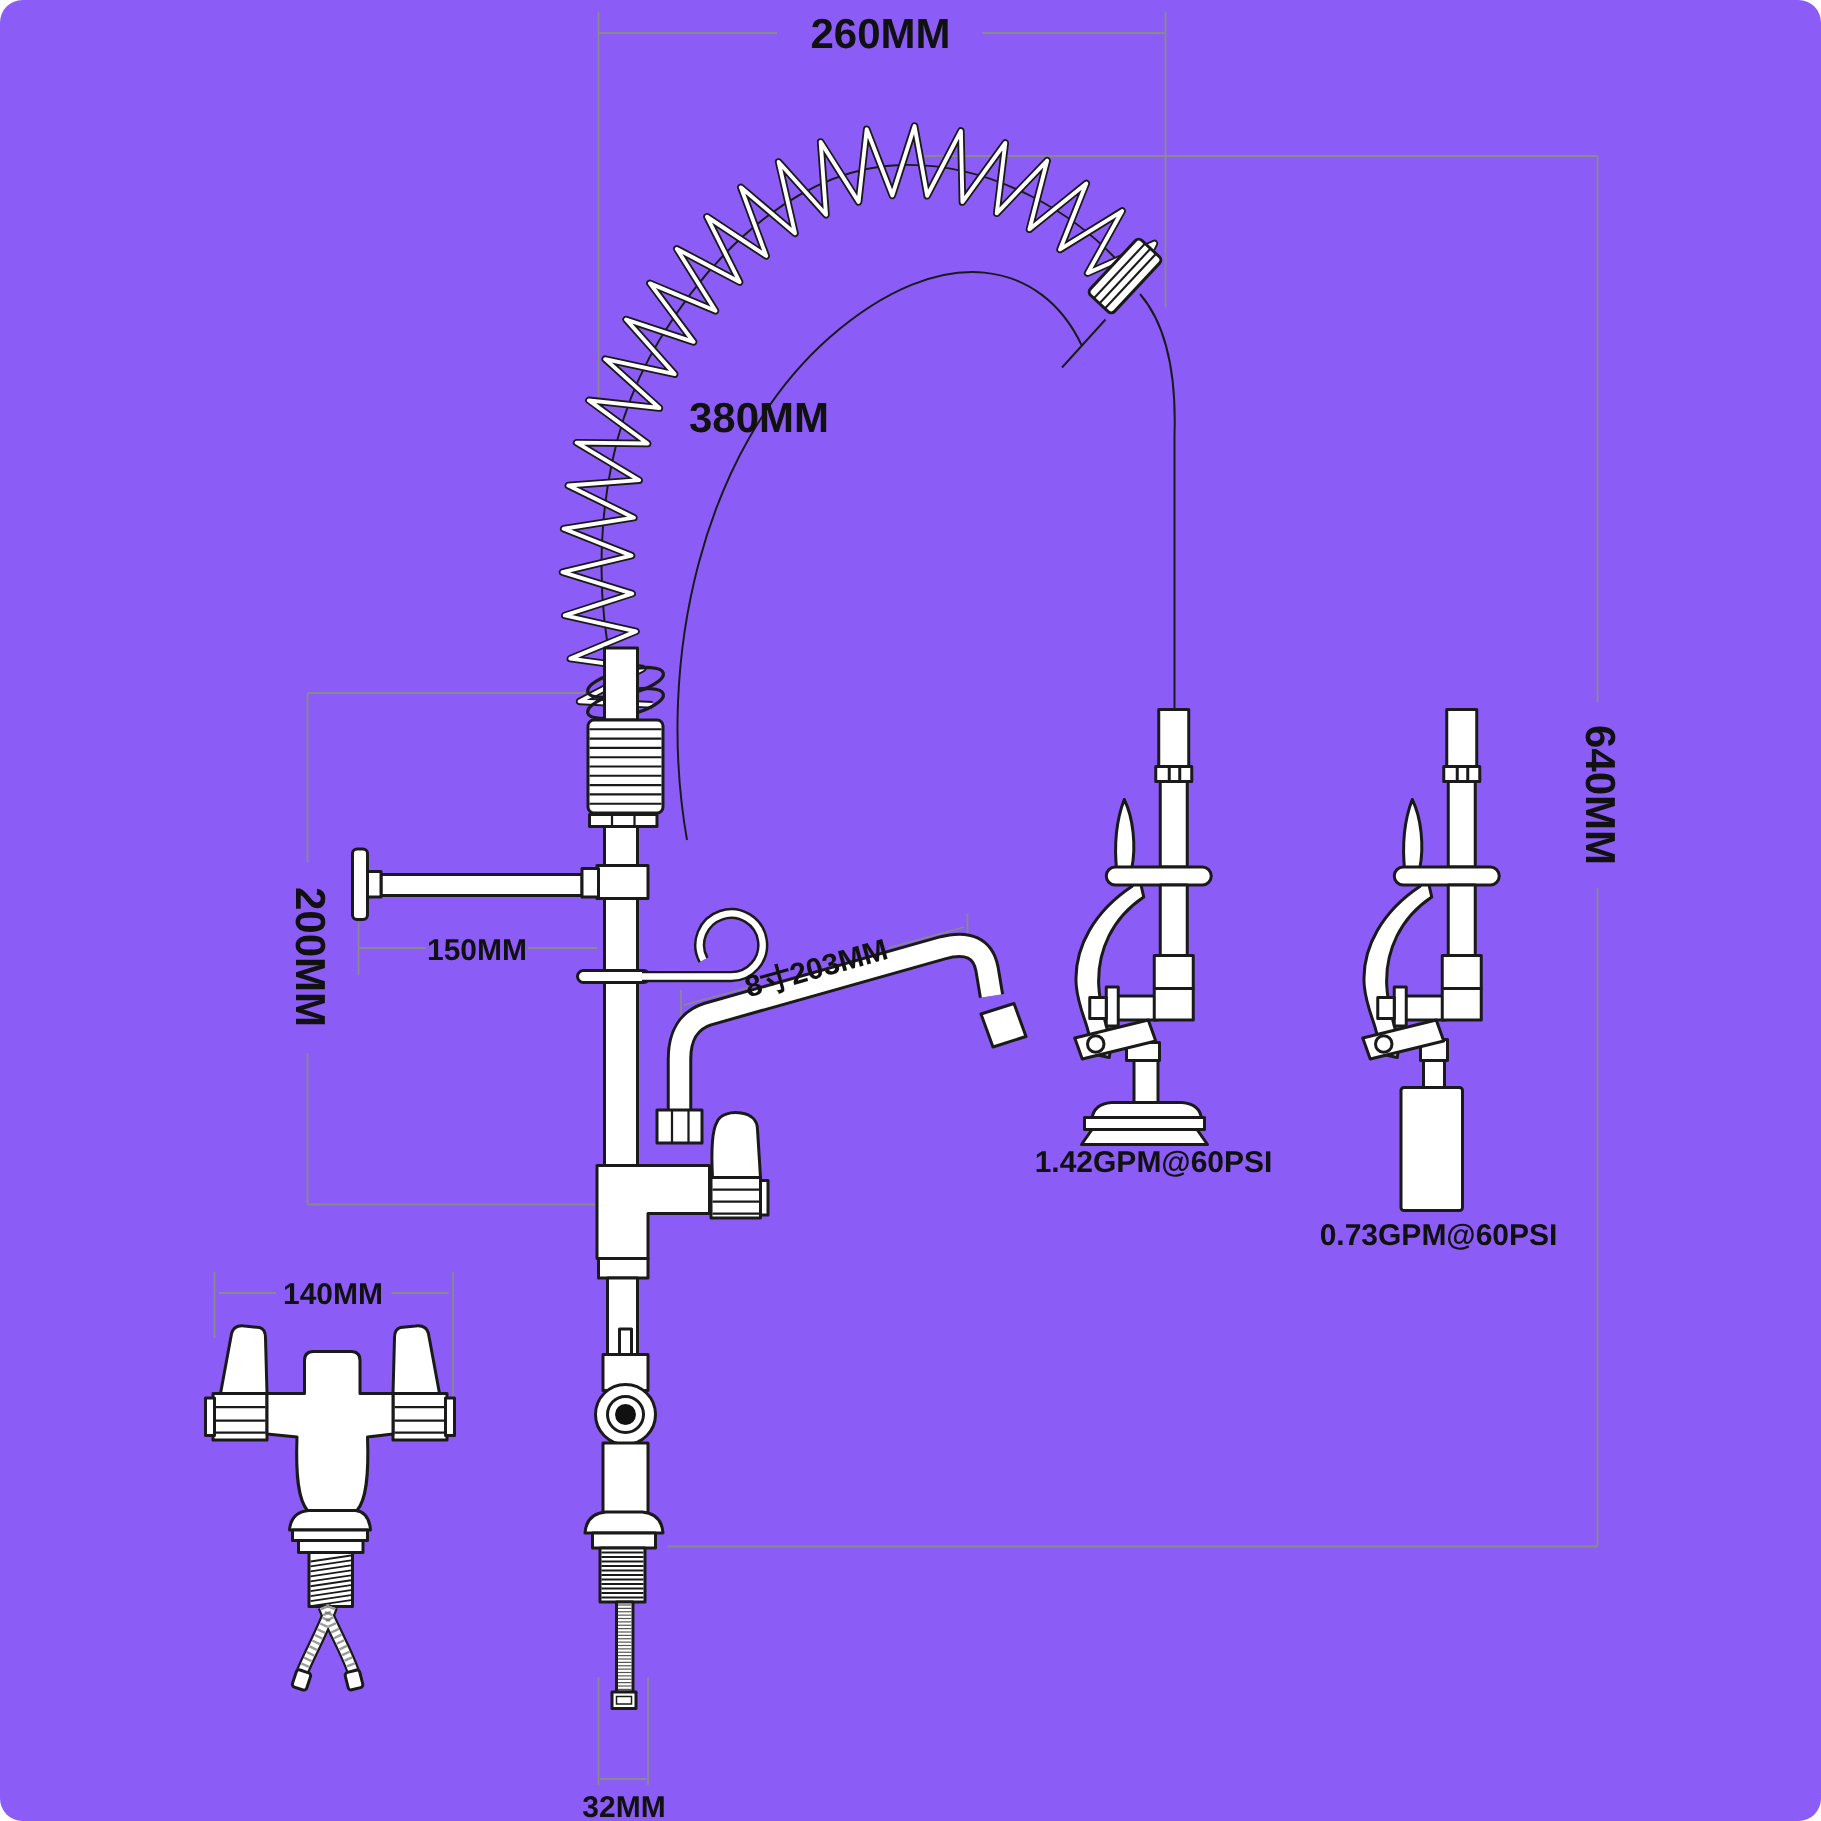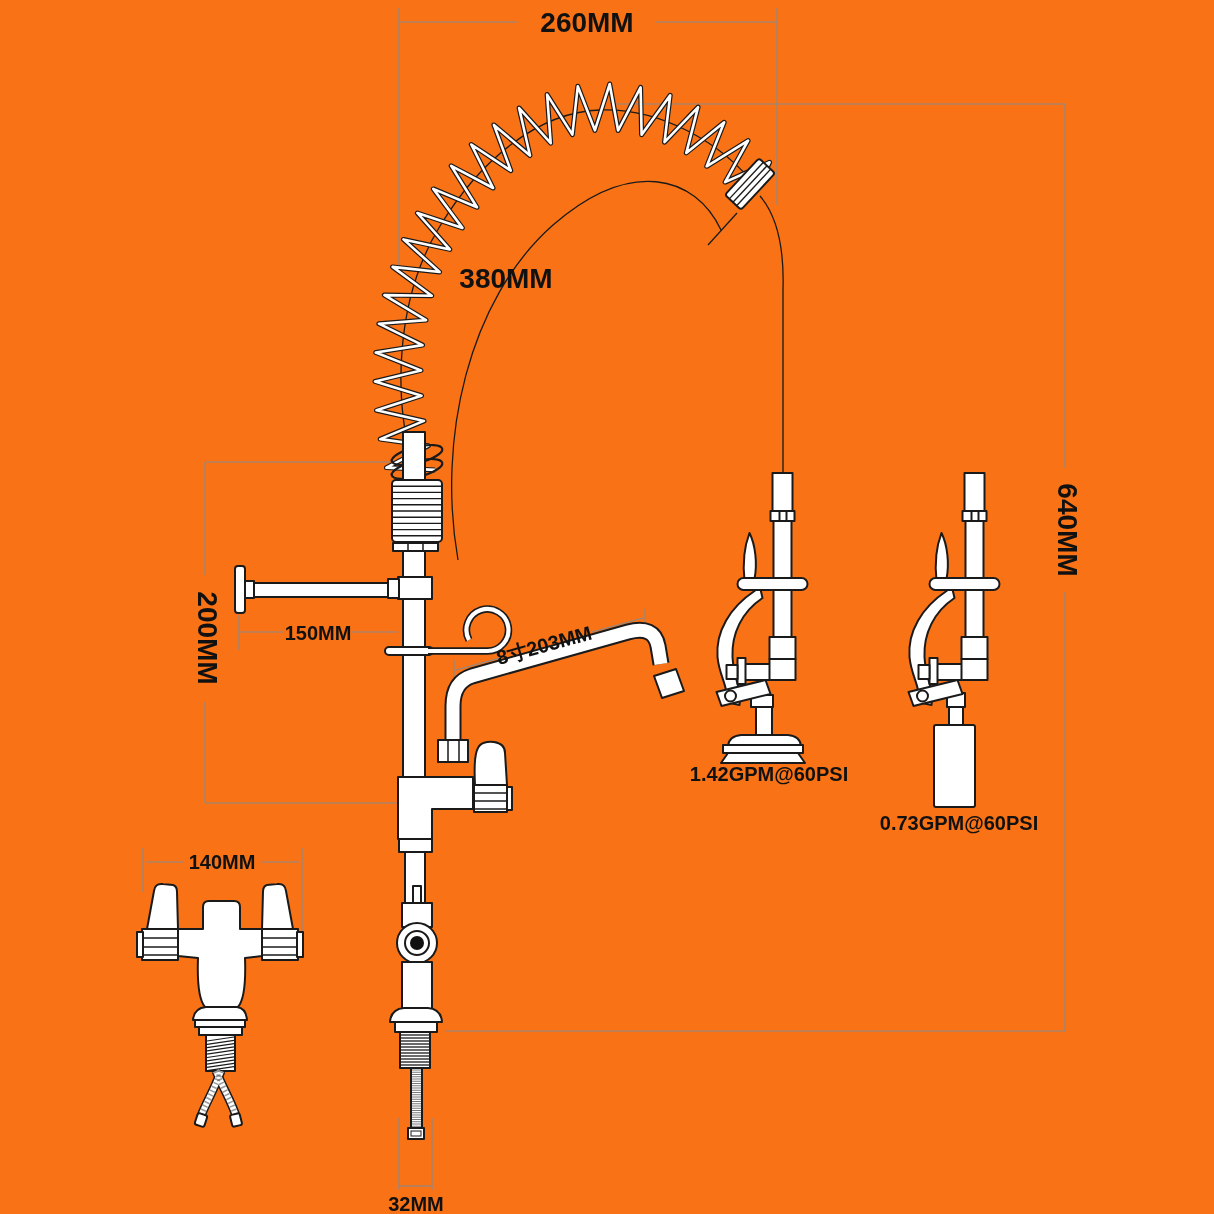--- a/index.html
+++ b/index.html
@@ -1,16 +1,16 @@
 <!DOCTYPE html>
 <html><head>
 <meta charset="utf-8">
 <style>
   html,body{margin:0;padding:0;background:#fff;}
-  .stage{width:1214px;height:1214px;background:#f97316;position:relative;overflow:hidden;}
+  .stage{width:1214px;height:1214px;background:#8b5cf6;position:relative;overflow:hidden;border-radius:15px;}
   svg{display:block;}
   text{font-family:"Liberation Sans","DejaVu Sans",sans-serif;font-weight:600;fill:#111;}
   .dim-big{font-size:28px;}
   .dim-med{font-size:20px;}
   .ln{stroke:#1a1a1a;stroke-width:2;fill:#fff;stroke-linejoin:round;}
   .thin{stroke:#1a1a1a;stroke-width:1.3;fill:none;}
   .dim{stroke:#8a8a8a;stroke-width:1.2;fill:none;}
 </style>
 </head>
 <body>

